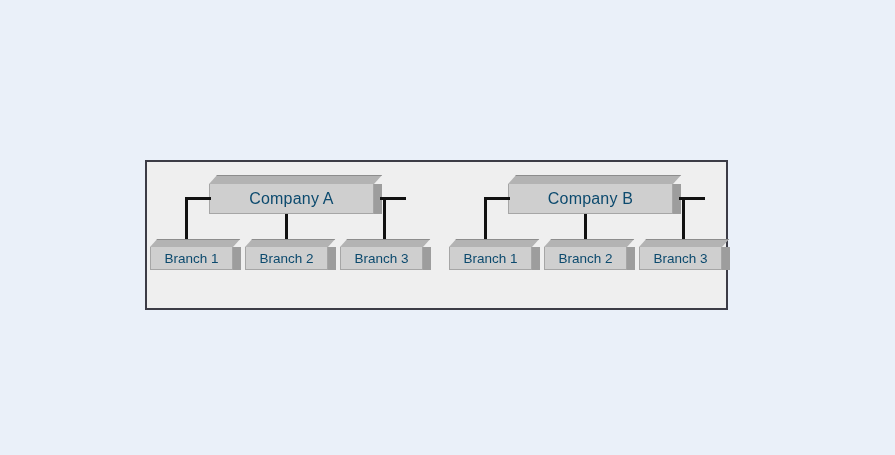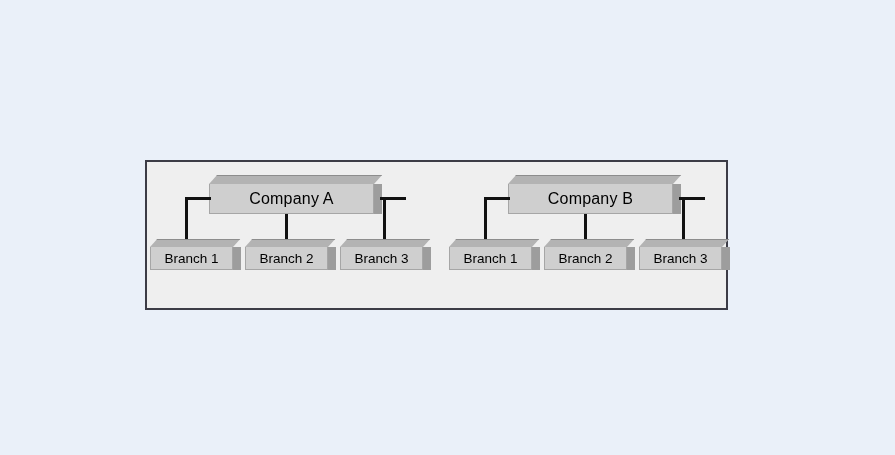--- a/index.html
+++ b/index.html
@@ -56,21 +56,21 @@
   .box3d .front-face {
     position: absolute;
     left: 0;
     background: #cfcfcf;
     border: 1px solid #a6a6a6;
     border-top: none;
     box-sizing: border-box;
     display: flex;
     align-items: center;
     justify-content: center;
-    color: #000000;
+    color: #0c4a6e;
     white-space: nowrap;
   }
 
   
   .company-box .front-face {
     height: 30px;
     font-size: 16px;
     letter-spacing: 0.2px;
   }
   .company-box .side-face {

